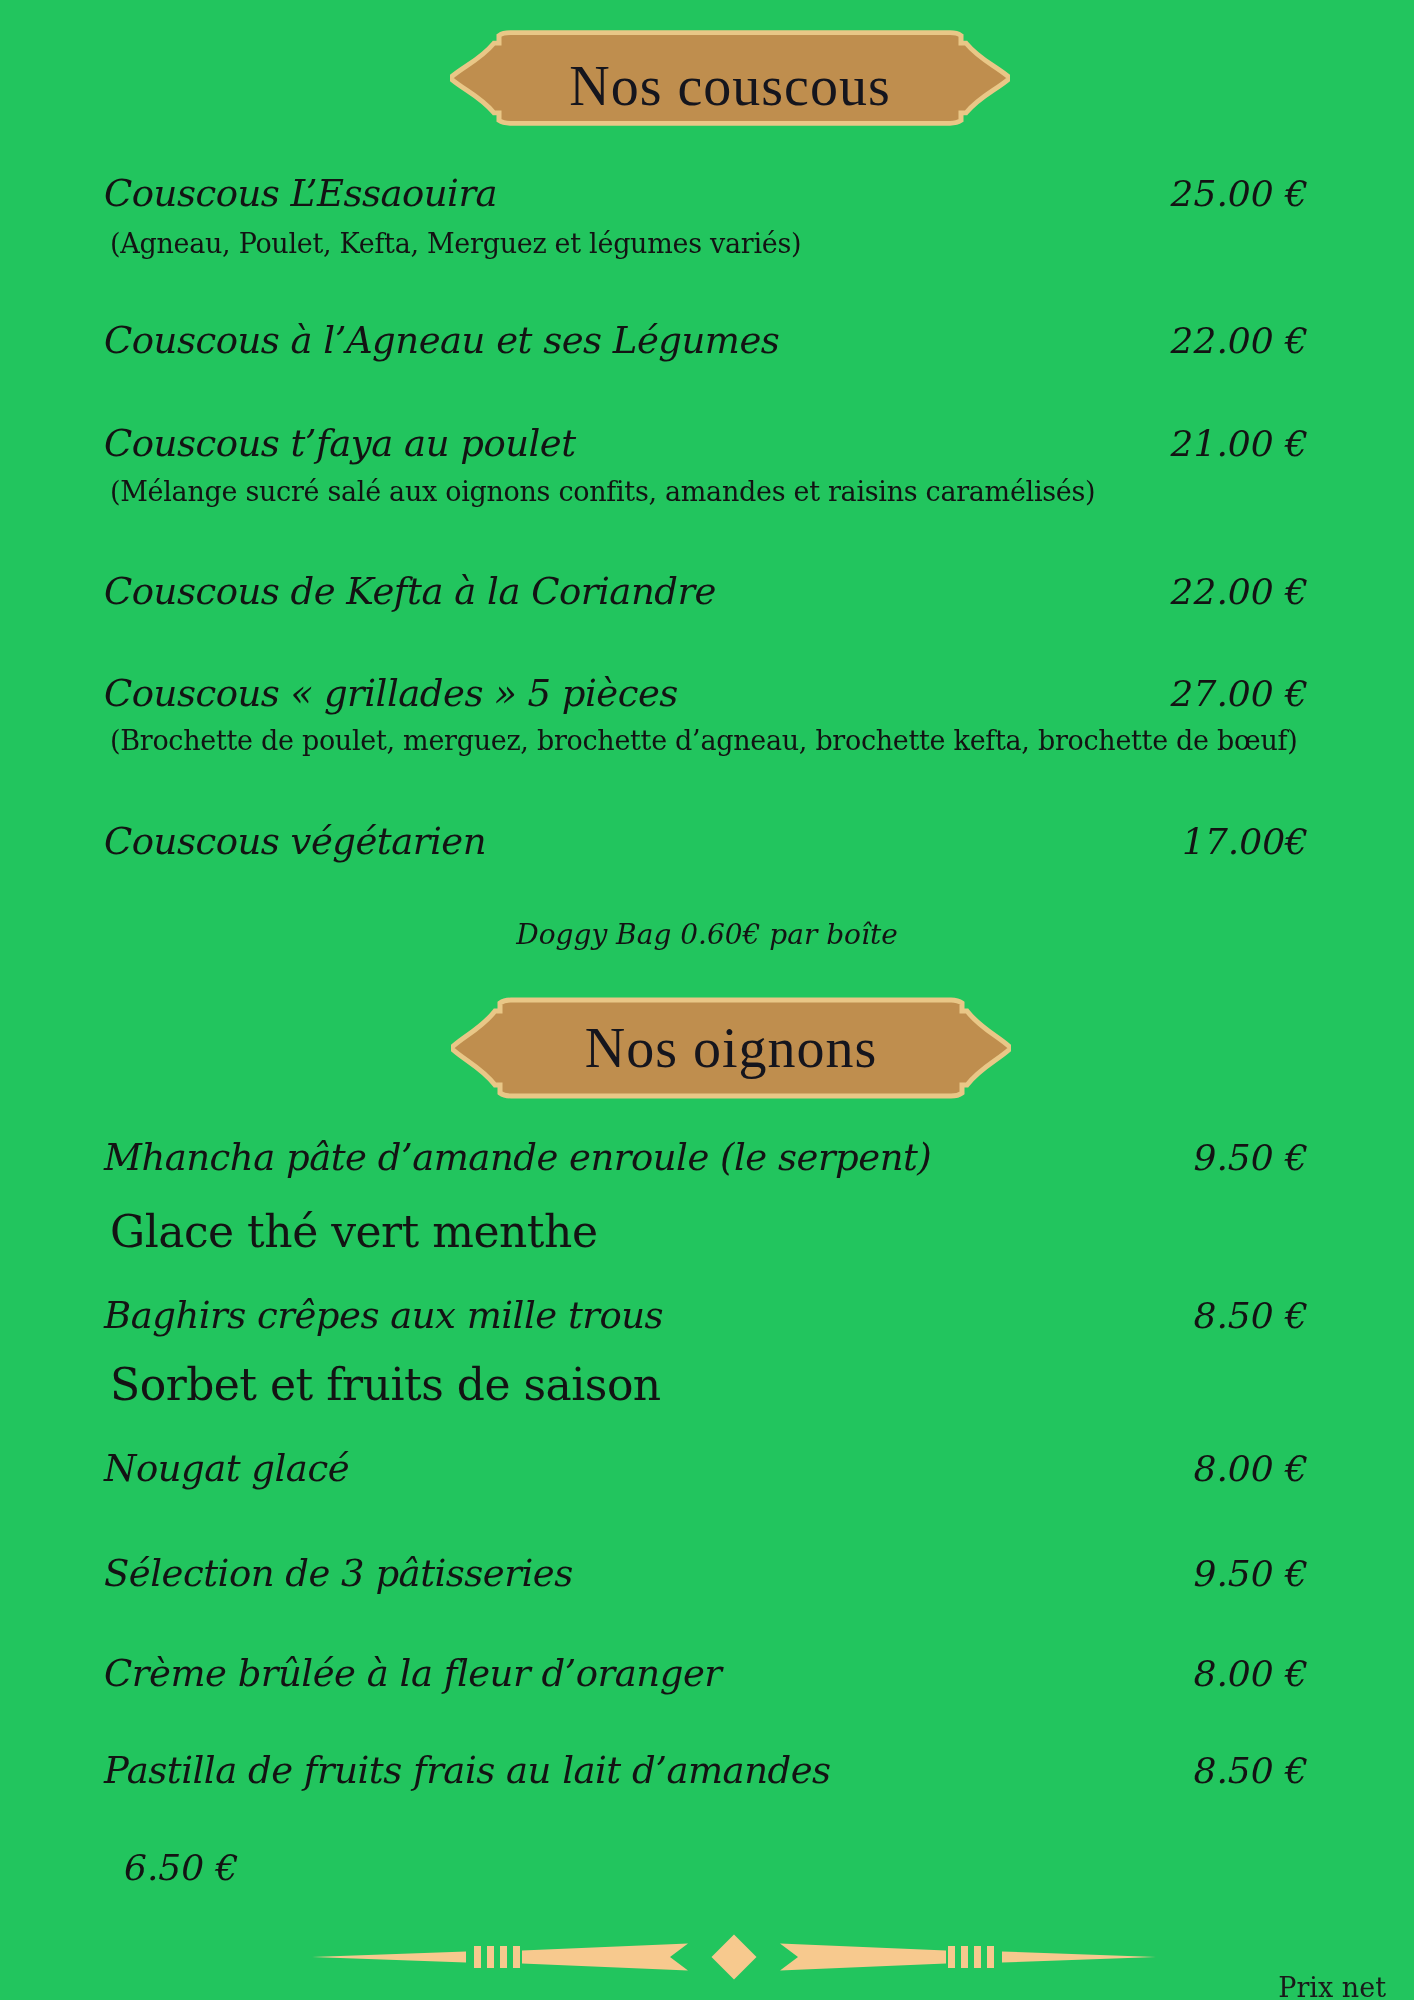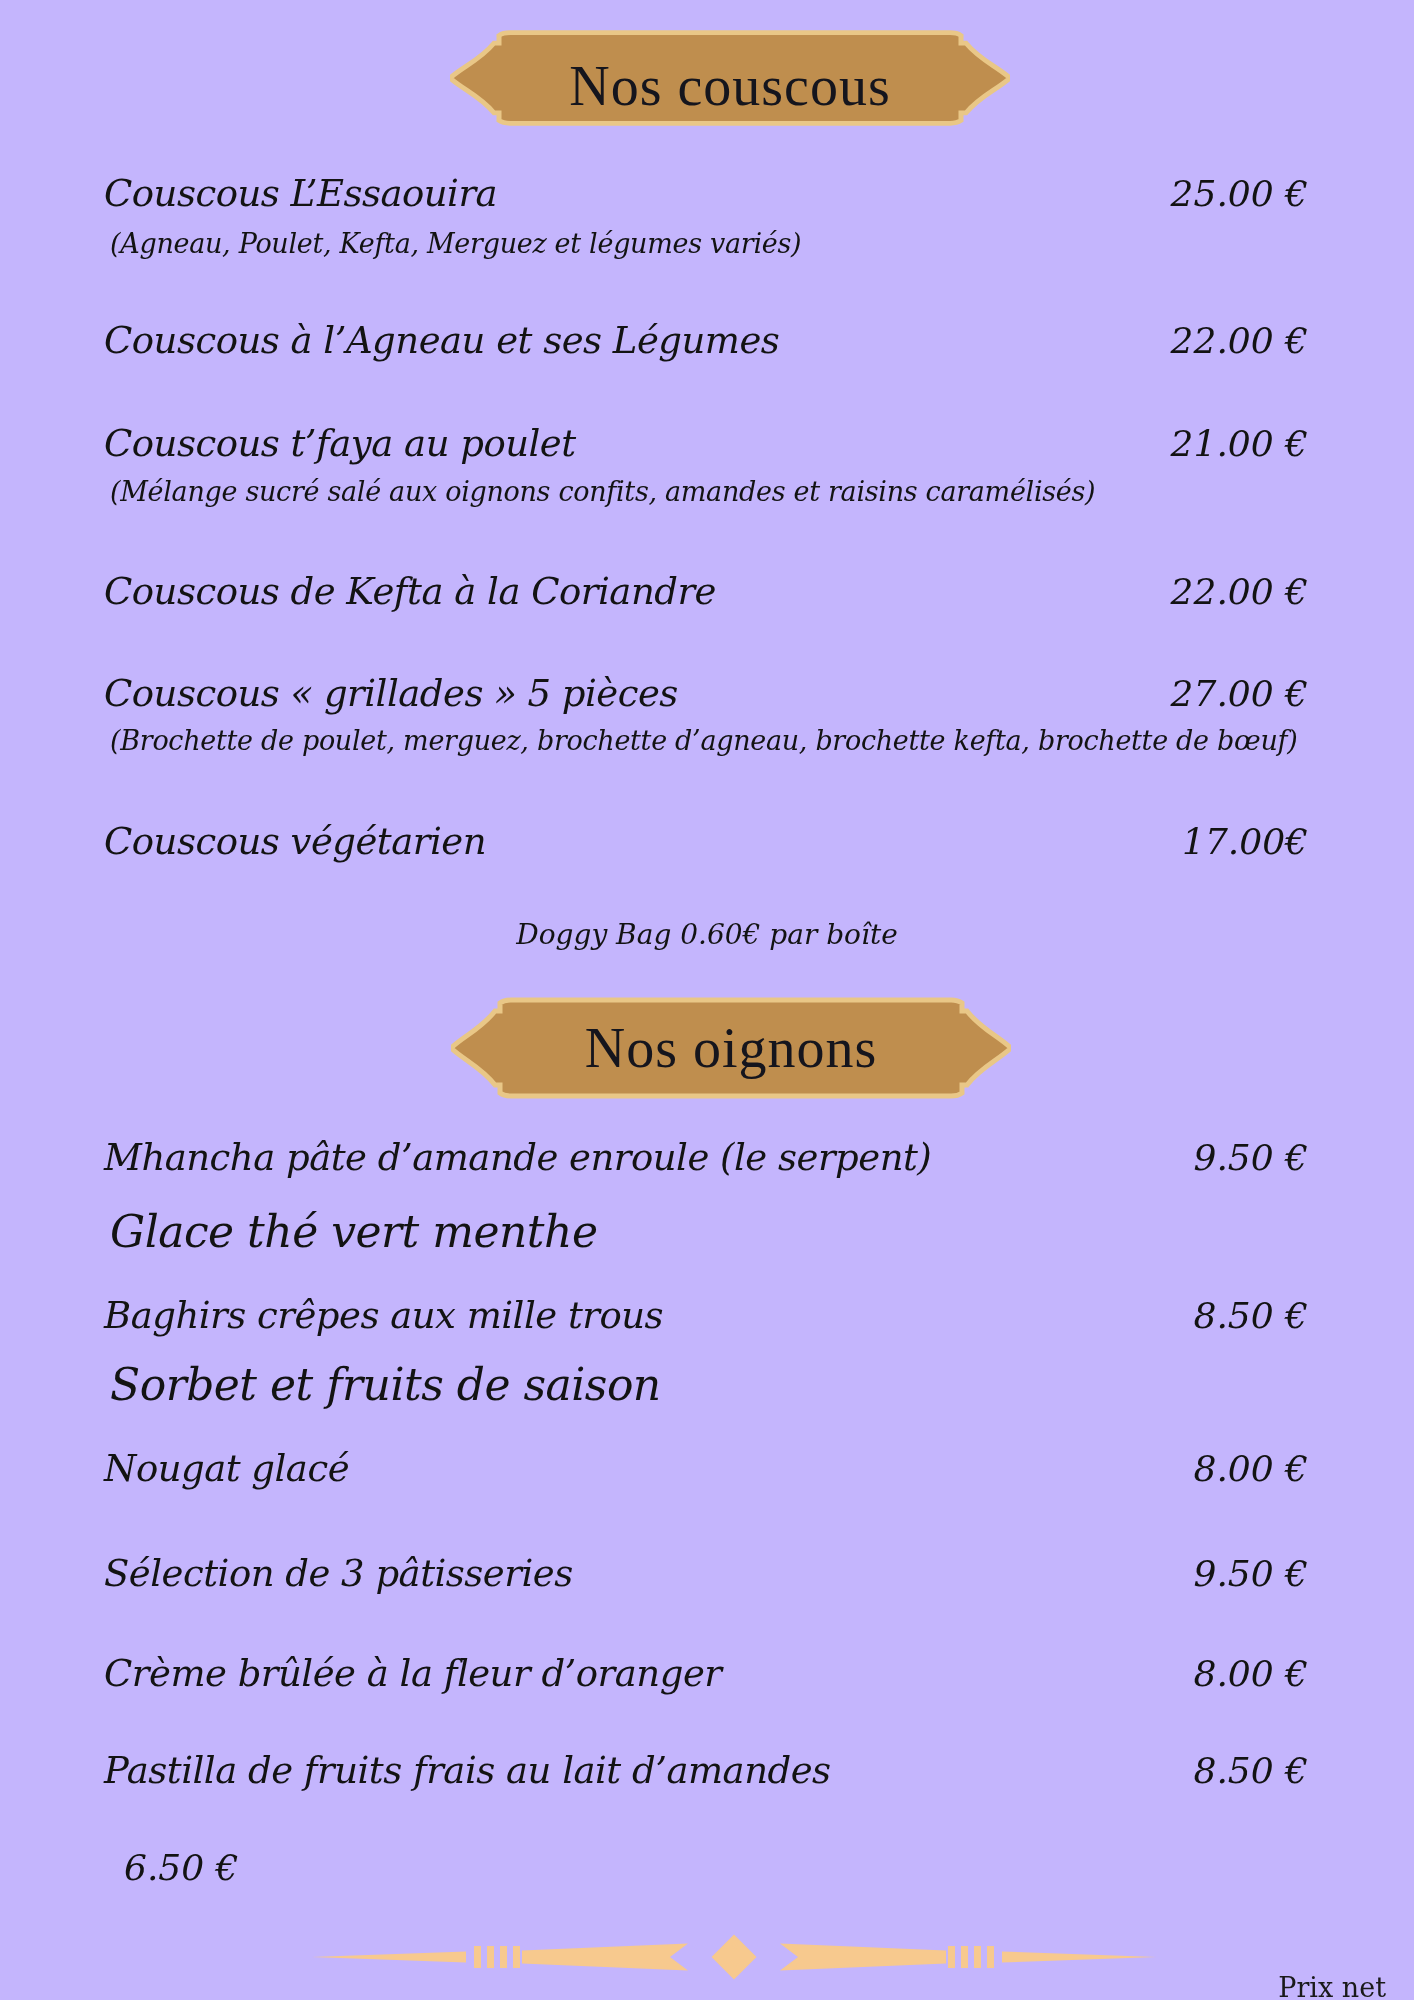--- a/index.html
+++ b/index.html
@@ -1,33 +1,33 @@
 <!DOCTYPE html>
 <html><head>
 <meta charset="utf-8">
 <style>
   html,body{margin:0;padding:0;background:#fff;}
-  .page{position:relative;width:1414px;height:2000px;background:#c4b5fd;overflow:hidden;
+  .page{position:relative;width:1414px;height:2000px;background:#22c55e;overflow:hidden;
         font-family:"DejaVu Serif",serif;color:#131313;}
 
   
   .banner{position:absolute;display:flex;align-items:center;justify-content:center;}
   .banner svg{position:absolute;inset:0;width:100%;height:100%;}
   .banner .title{position:relative;font-family:"Liberation Serif",serif;font-size:56px;
                  color:#15151d;letter-spacing:1px;white-space:nowrap;}
   .banner1{left:450px;top:28px;width:560px;height:100px;}
   .banner1 .title{padding-top:16px;}
   .banner2{left:451px;top:995px;width:560px;height:106px;}
 
   
   .row{position:absolute;left:104px;right:106px;display:flex;
        justify-content:space-between;align-items:baseline;text-align:right;}
   .name{font-style:italic;font-size:37px;letter-spacing:-0.5px;white-space:nowrap;}
   .price{font-style:italic;font-size:36px;white-space:nowrap;padding-left:20px;}
-  .desc{position:absolute;left:110px;font-style:italic;font-size:27px;
+  .desc{position:absolute;left:110px;font-size:27px;
         letter-spacing:-0.3px;white-space:nowrap;}
   .desc-lg{font-size:44px;letter-spacing:-0.5px;}
   .center-note{position:absolute;left:0;right:0;text-align:center;
                font-style:italic;font-size:28px;}
   .prix{position:absolute;right:28px;top:1944px;font-size:27px;color:#1a1a1a;margin-top:28px;}
 
   .divider{position:absolute;left:304px;top:1931px;width:860px;height:56px;}
 </style>
 </head>
 <body>

